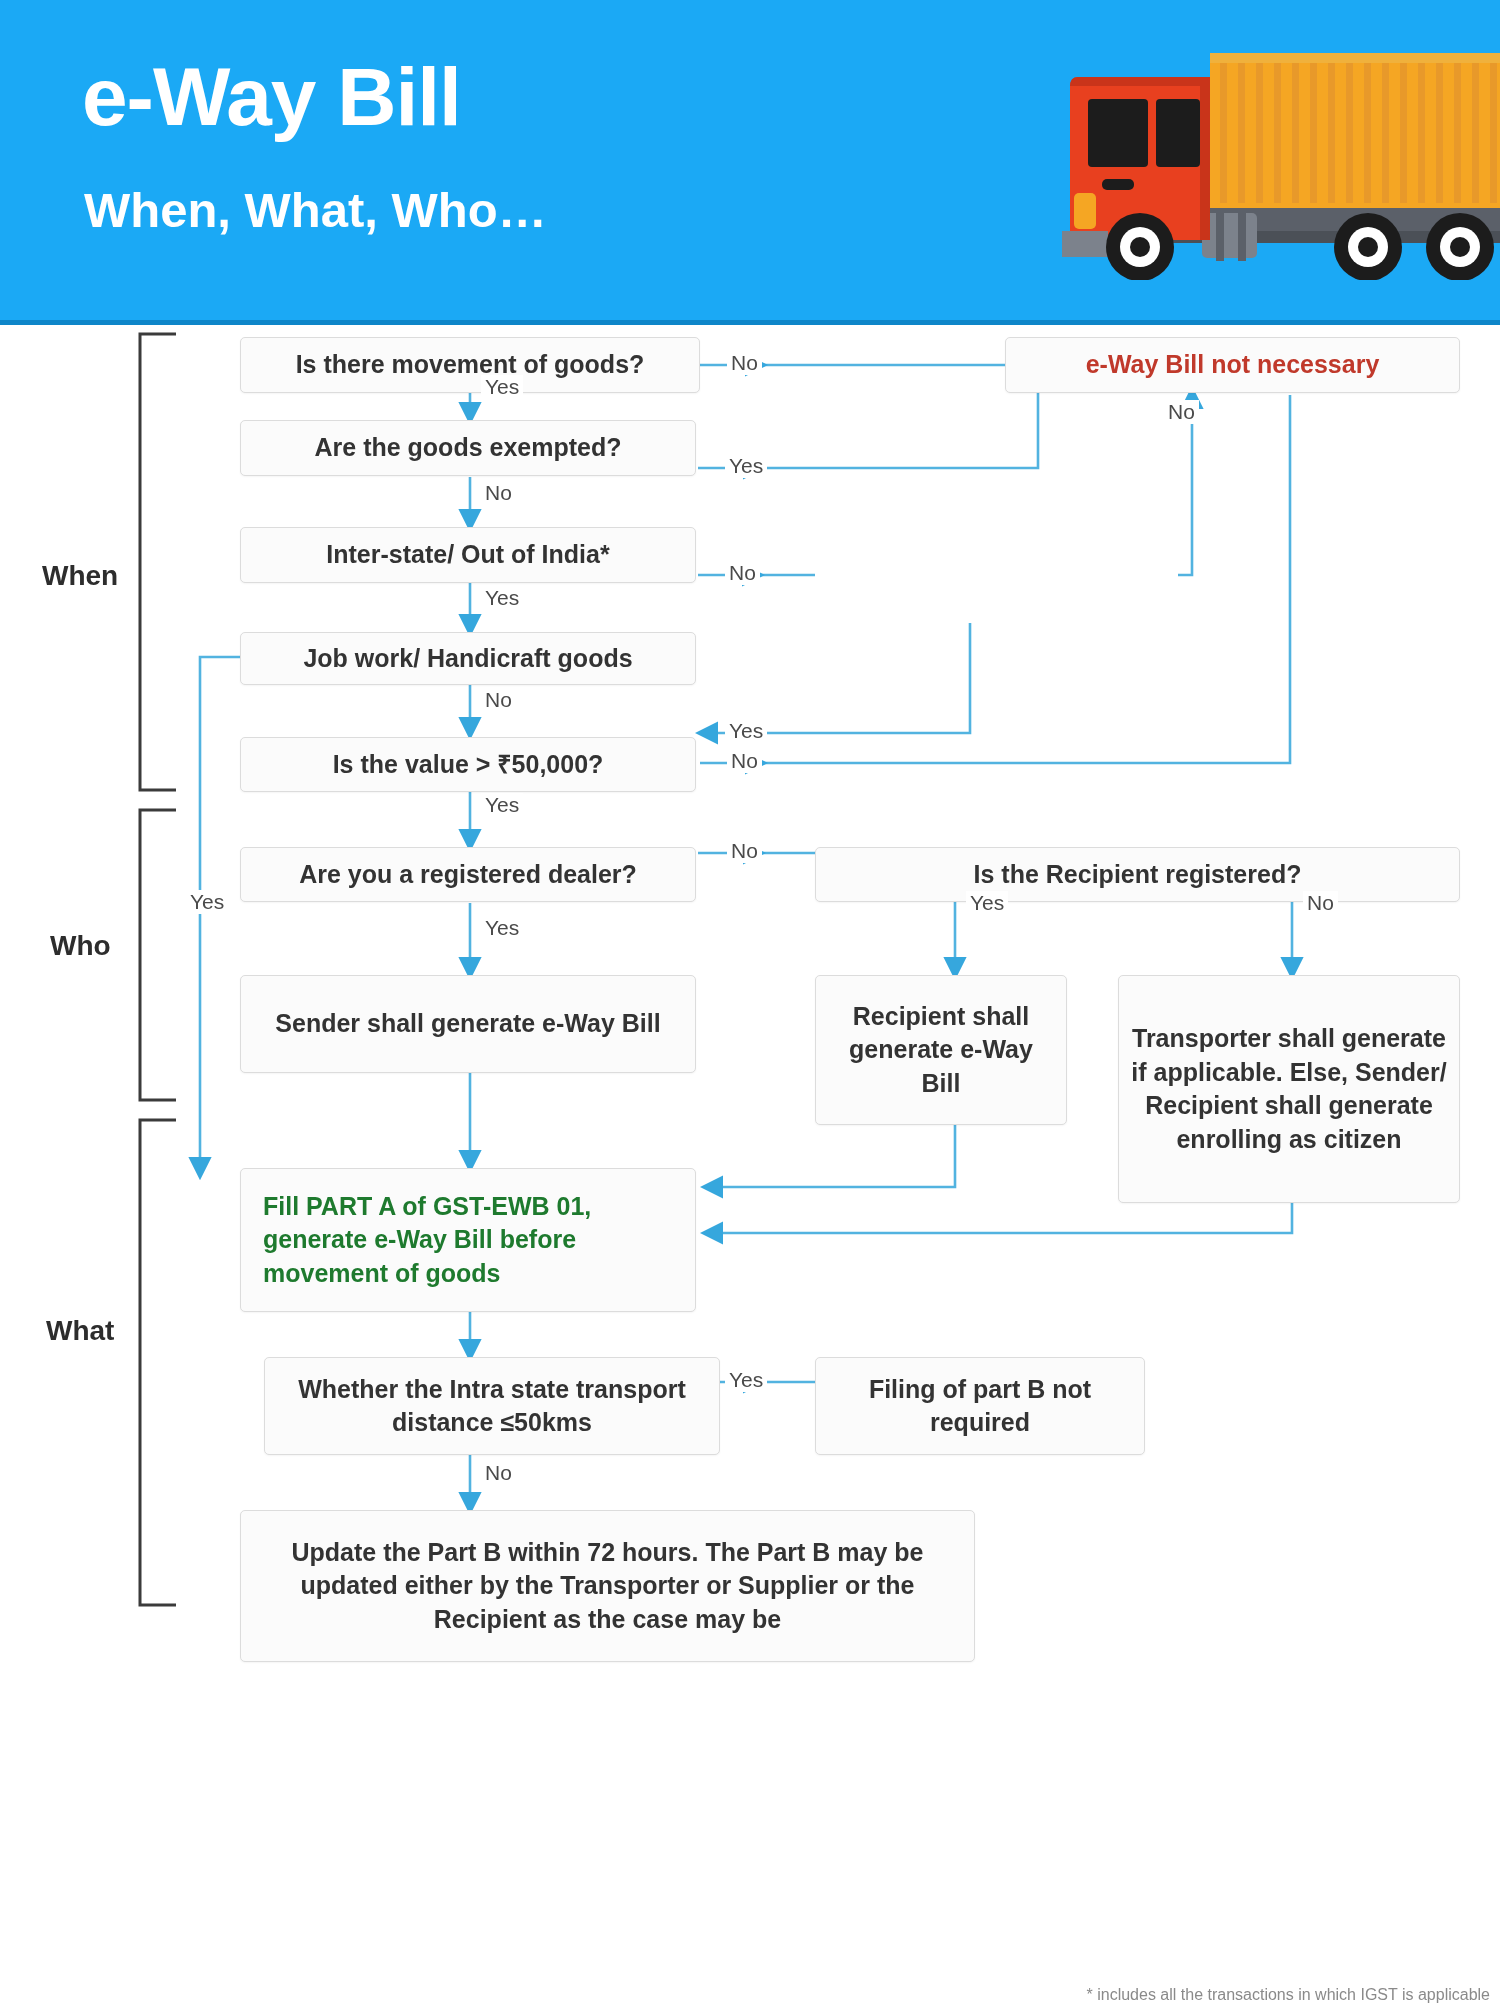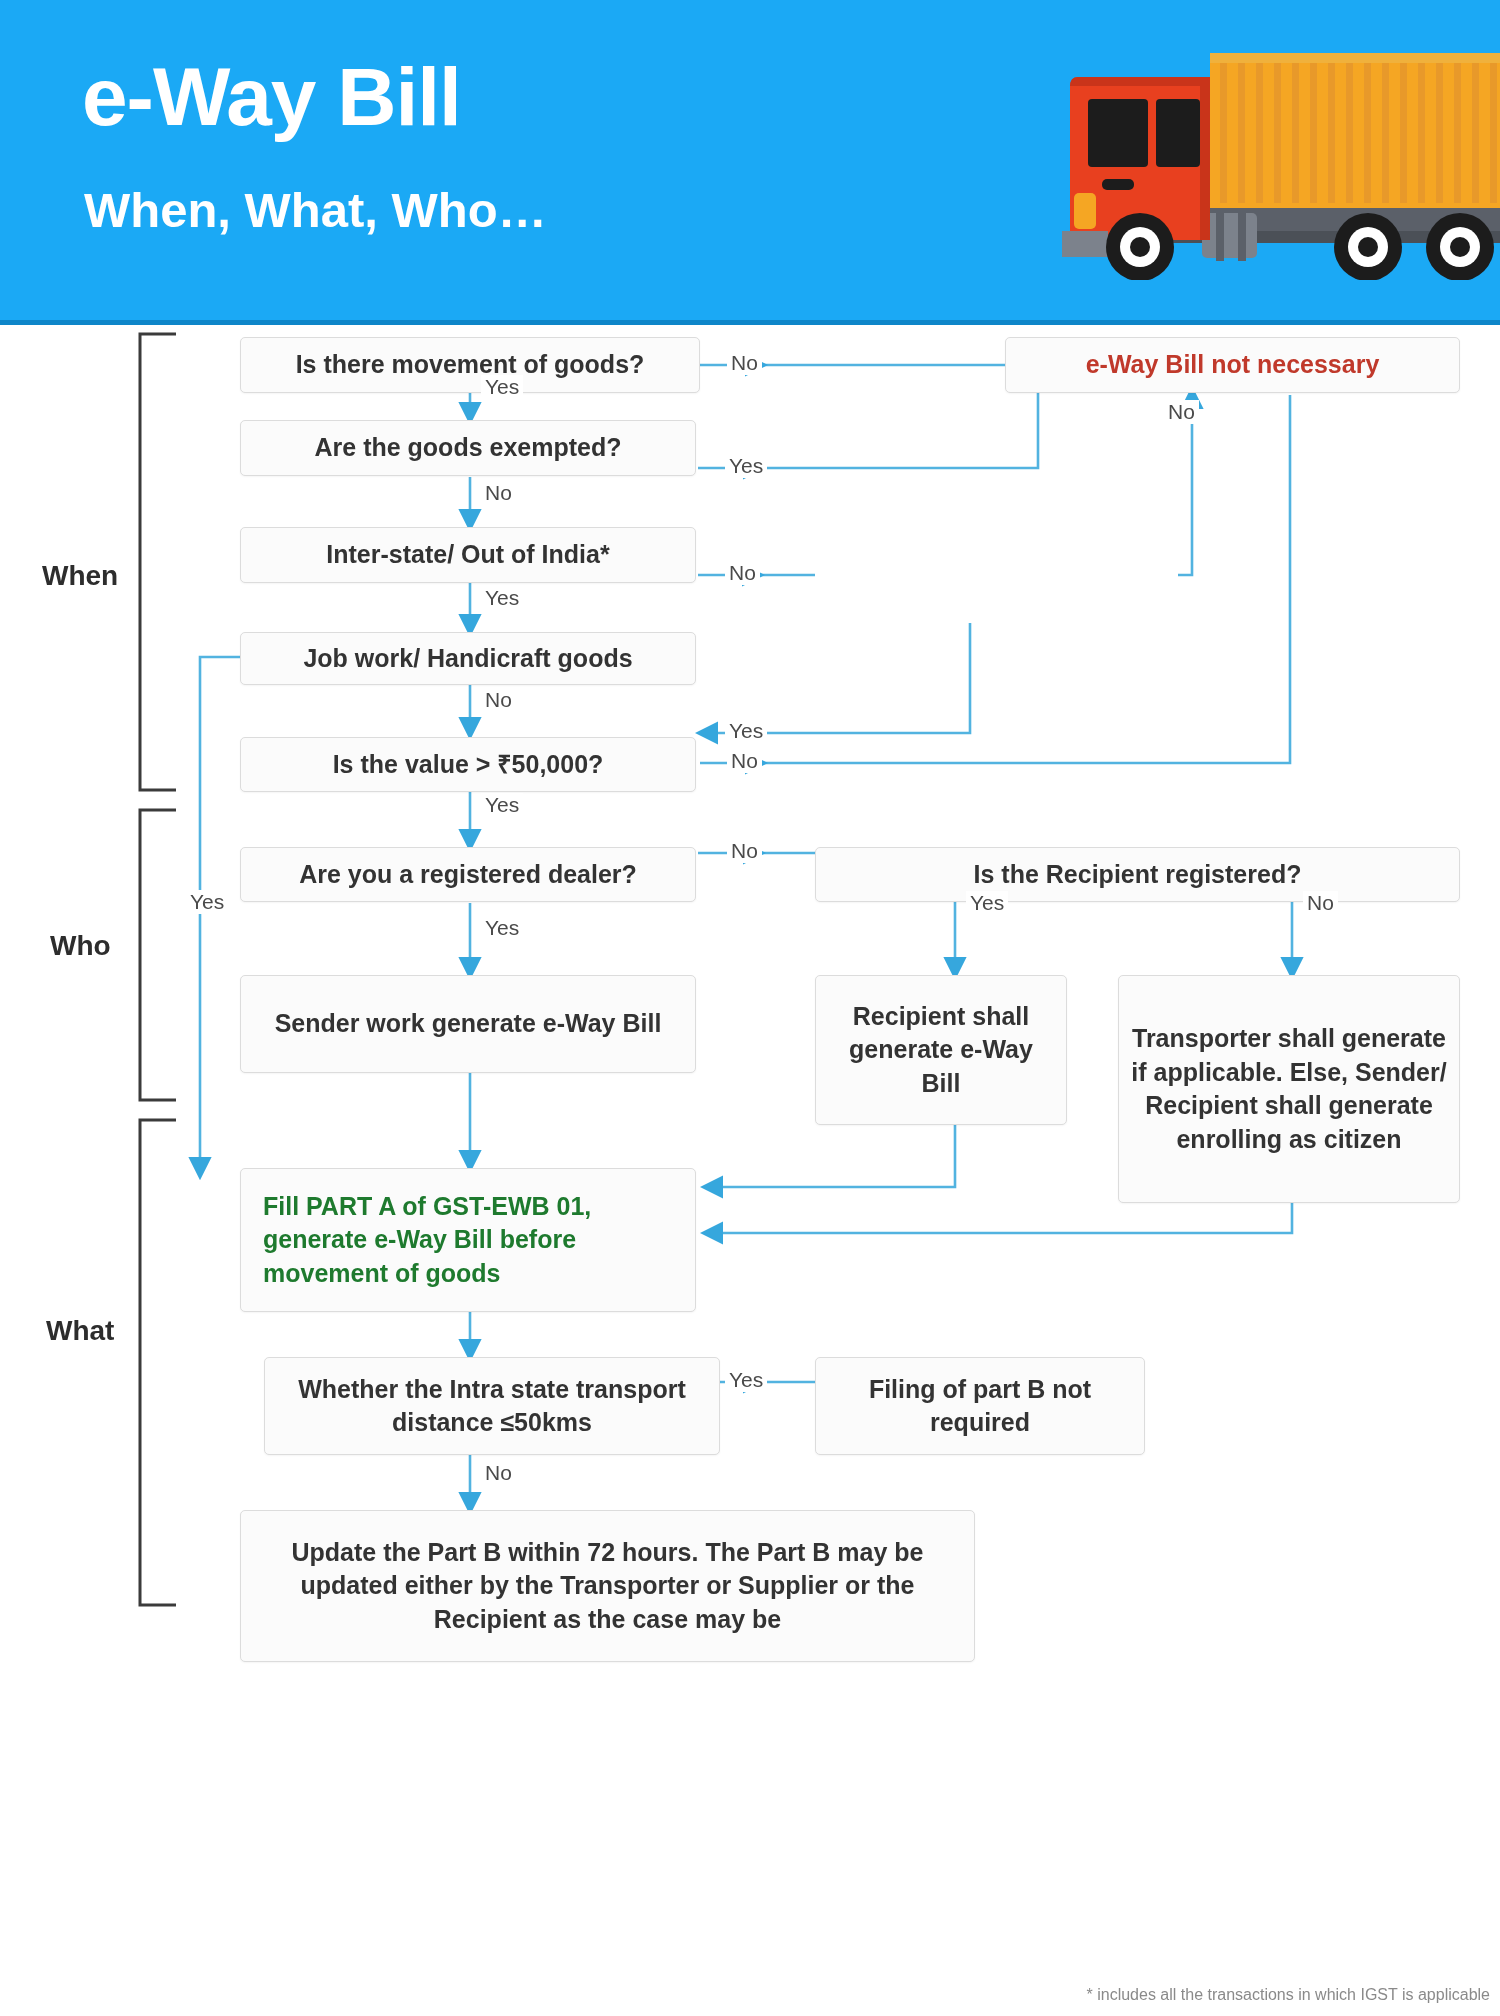--- a/index.html
+++ b/index.html
@@ -243,21 +243,21 @@
 
 
   <div class="node" style="left:240px; top:307px; width:456px; height:53px;text-align:right;">Job work/ Handicraft goods</div>
 
   <div class="node" style="left:240px; top:412px; width:456px; height:55px;">Is the value &gt; ₹50,000?</div>
 
   <div class="node" style="left:240px; top:522px; width:456px; height:55px;">Are you a registered dealer?</div>
 
   <div class="node" style="left:815px; top:522px; width:645px; height:55px;">Is the Recipient registered?</div>
 
-  <div class="node" style="left:240px; top:650px; width:456px; height:98px; padding:0 24px;">Sender work generate e-Way Bill</div>
+  <div class="node" style="left:240px; top:650px; width:456px; height:98px; padding:0 24px;">Sender shall generate e-Way Bill</div>
 
   <div class="node" style="left:815px; top:650px; width:252px; height:150px; padding:8px 16px;">Recipient shall generate e-Way Bill</div>
 
   <div class="node" style="left:1118px; top:650px; width:342px; height:228px; padding:0 10px;">Transporter shall generate if applicable. Else, Sender/ Recipient shall generate enrolling as citizen</div>
 
   <div class="node green" style="left:240px; top:843px; width:456px; height:144px; padding:0 22px; text-align:left; justify-content:flex-start;">Fill PART A of GST-EWB 01, generate e-Way Bill before movement of goods</div>
 
   <div class="node" style="left:240px; top:1032px; width:456px; height:98px; padding:0 24px;margin-left:24px;">Whether the Intra state transport distance ≤50kms</div>
 
   <div class="node" style="left:815px; top:1032px; width:330px; height:98px; padding:0 22px;">Filing of part B not required</div>

